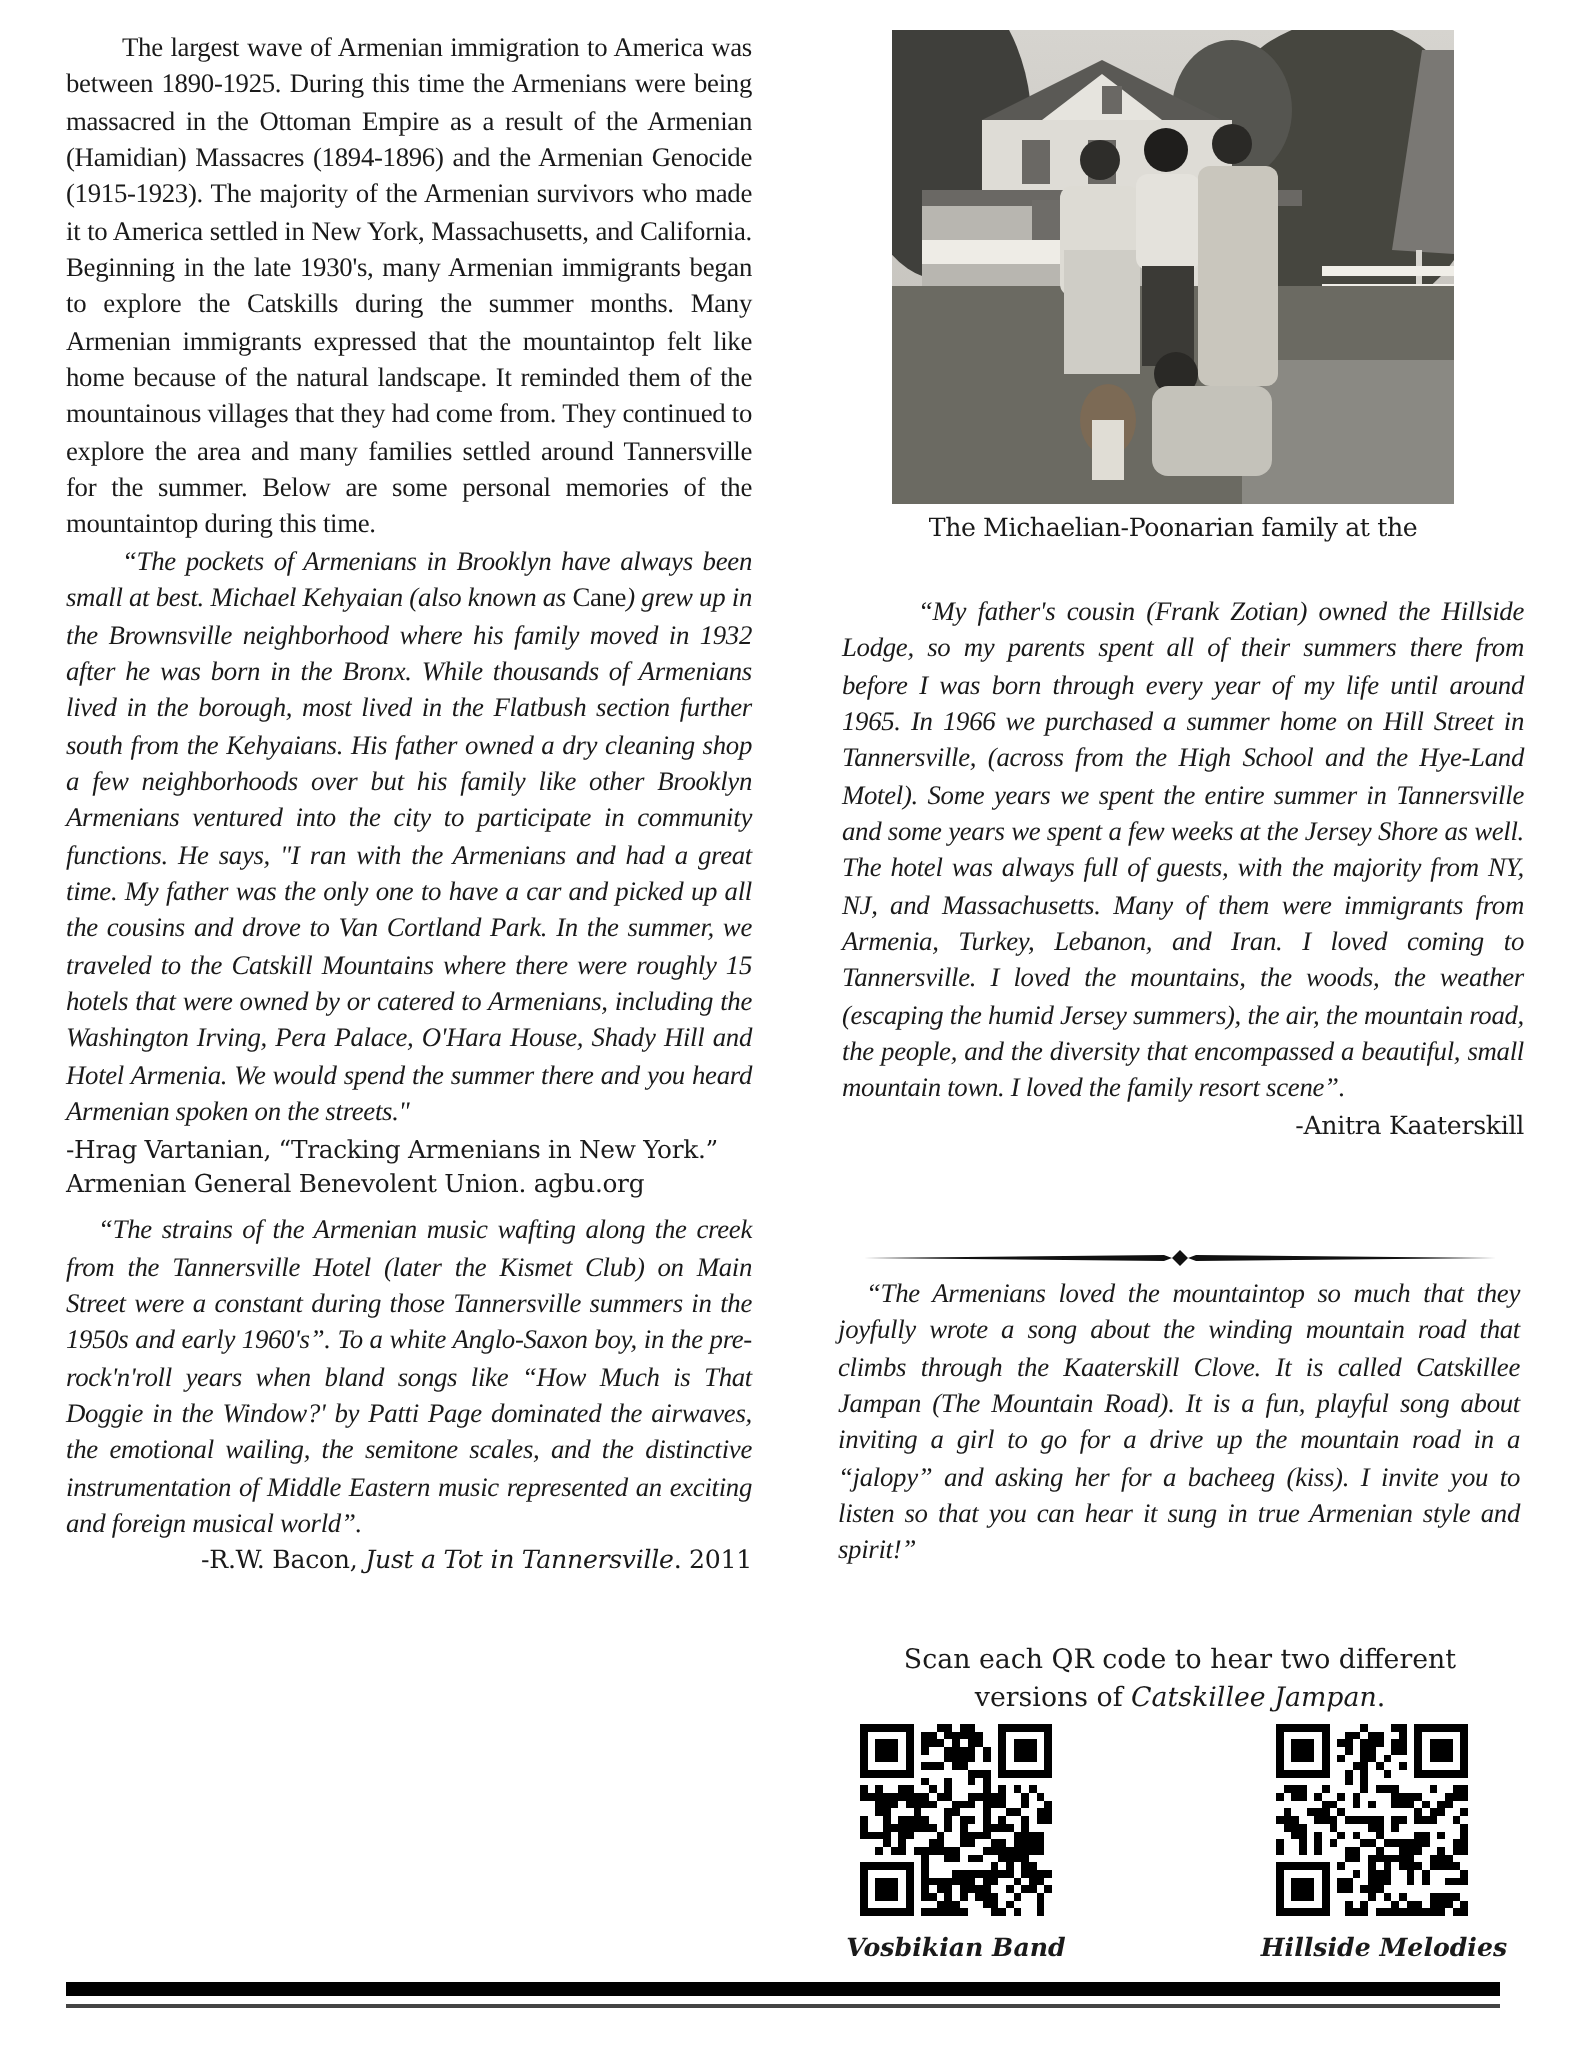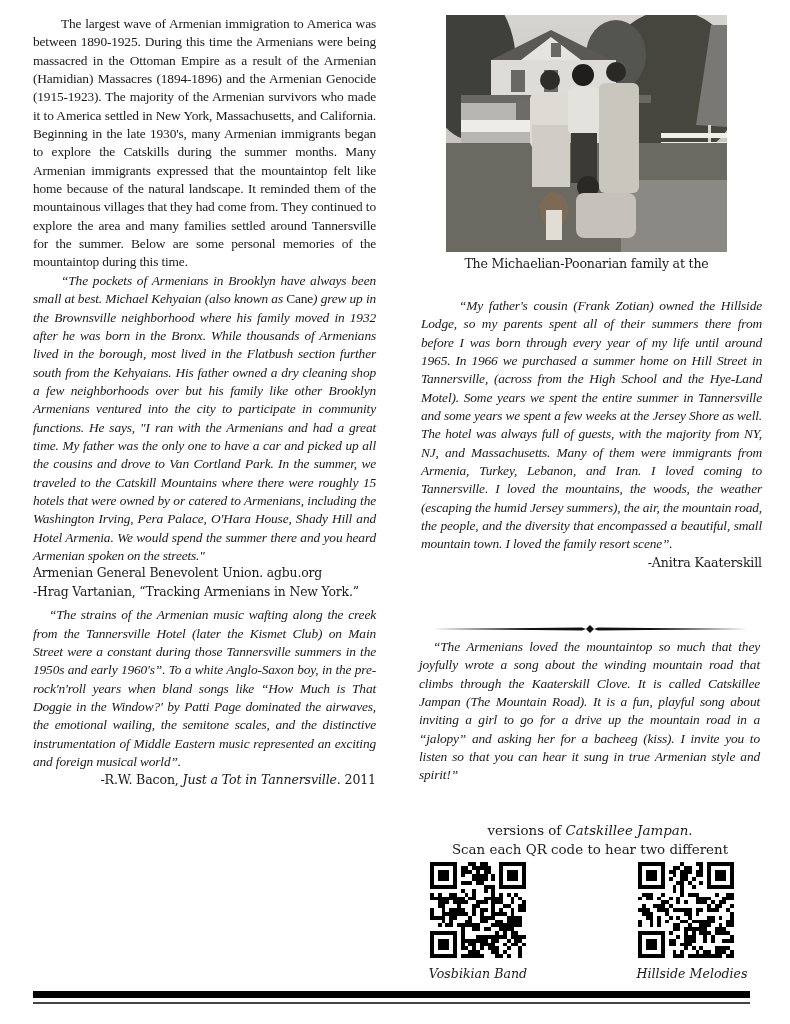--- a/index.html
+++ b/index.html
@@ -15,34 +15,34 @@
   .attr-right { text-align:right; font-size:12.6px; }
   .gap6 { margin-top:6px !important; }
   #photo { position:absolute; left:446px; top:15px; width:281px; height:237px; overflow:hidden; background:#8a8a85; }
   #caption { position:absolute; left:446px; top:255px; width:281px; text-align:center;
              font-weight:normal; font-size:12.6px; line-height:17px; letter-spacing:-0.2px; }
   #divider { position:absolute; left:432px; top:624px; width:316px; height:10px; }
   #qr-intro { position:absolute; left:420px; top:822px; width:340px; text-align:center; font-size:13.4px; line-height:18.5px; }
   .qr { position:absolute; width:96px; height:96px; }
   #qr1 { left:430px; top:862px; }
   #qr2 { left:638px; top:862px; }
-  .qr-label { position:absolute; font-weight:normal; font-style:italic; font-size:12.6px; text-align:center; width:160px; }
+  .qr-label { position:absolute; font-weight:bold; font-style:italic; font-size:12.6px; text-align:center; width:160px; }
   #qr1-label { left:398px; top:966px; }
   #qr2-label { left:612px; top:966px; }
   #rule-thick { position:absolute; left:33px; top:991px; width:717px; height:7px; background:#000; }
   #rule-thin { position:absolute; left:33px; top:1002px; width:717px; height:2px; background:#444; }
 </style>
 </head>
 <body>
 
 <div id="col-left" class="col">
   <p class="indent">The largest wave of Armenian immigration to America was between 1890-1925. During this time the Armenians were being massacred in the Ottoman Empire as a result of the Armenian (Hamidian) Massacres (1894-1896) and the Armenian Genocide (1915-1923). The majority of the Armenian survivors who made it to America settled in New York, Massachusetts, and California. Beginning in the late 1930's, many Armenian immigrants began to explore the Catskills during the summer months. Many Armenian immigrants expressed that the mountaintop felt like home because of the natural landscape. It reminded them of the mountainous villages that they had come from. They continued to explore the area and many families settled around Tannersville for the summer. Below are some personal memories of the mountaintop during this time.</p>
   <p class="indent i"><span>“The pockets of Armenians in Brooklyn have always been small at best. Michael Kehyaian (also known as </span><span style="font-style:normal">Cane</span><span>) grew up in the Brownsville neighborhood where his family moved in 1932 after he was born in the Bronx. While thousands of Armenians lived in the borough, most lived in the Flatbush section further south from the Kehyaians. His father owned a dry cleaning shop a few neighborhoods over but his family like other Brooklyn Armenians ventured into the city to participate in community functions. He says, "I ran with the Armenians and had a great time. My father was the only one to have a car and picked up all the cousins and drove to Van Cortland Park. In the summer, we traveled to the Catskill Mountains where there were roughly 15 hotels that were owned by or catered to Armenians, including the Washington Irving, Pera Palace, O'Hara House, Shady Hill and Hotel Armenia. We would spend the summer there and you heard Armenian spoken on the streets."</span></p>
+  <p class="attr" style="margin-top:2px"> -Hrag Vartanian, “Tracking Armenians in New York.”</p>
   <p class="attr">Armenian General Benevolent Union. agbu.org</p>
-  <p class="attr" style="margin-top:2px"> -Hrag Vartanian, “Tracking Armenians in New York.”</p>
   <p class="indent i gap6" style="text-indent:16px">“The strains of the Armenian music wafting along the creek from the Tannersville Hotel (later the Kismet Club) on Main Street were a constant during those Tannersville summers in the 1950s and early 1960's”. To a white Anglo-Saxon boy, in the pre-rock'n'roll years when bland songs like “How Much is That Doggie in the Window?' by Patti Page dominated the airwaves, the emotional wailing, the semitone scales, and the distinctive instrumentation of Middle Eastern music represented an exciting and foreign musical world”.</p>
   <p class="attr-right"><span>-R.W. Bacon, </span><span class="i">Just a Tot in Tannersville</span><span>. 2011</span></p>
 </div>
 
 <div id="photo">
   <svg width="281" height="237" viewBox="0 0 281 237">
     <defs>
       <linearGradient id="sky" x1="0" y1="0" x2="0" y2="1">
         <stop offset="0" stop-color="#d6d4cf"></stop>
           <stop offset="1" stop-color="#bdbab4"></stop>
@@ -106,22 +106,22 @@
   <polygon points="0,5 150,3.5 154,5 150,6.5" fill="#111"></polygon>
   <polygon points="162,5 166,3.5 316,5 166,6.5" fill="#111"></polygon>
   <polygon points="158,1 162,5 158,9 154,5" fill="#111"></polygon>
 </svg>
 
 <div class="col" style="left:419px; top:638px; width:341px;">
   <p class="indent i" style="text-indent:14px">“The Armenians loved the mountaintop so much that they joyfully wrote a song about the winding mountain road that climbs through the Kaaterskill Clove. It is called Catskillee Jampan (The Mountain Road). It is a fun, playful song about inviting a girl to go for a drive up the mountain road in a “jalopy” and asking her for a bacheeg (kiss). I invite you to listen so that you can hear it sung in true Armenian style and spirit!”</p>
 </div>
 
 <div id="qr-intro">
+  <div>Scan each QR code to hear two different</div>
   <div><span>versions of </span><span class="i">Catskillee Jampan</span><span>.</span></div>
-  <div>Scan each QR code to hear two different</div>
 </div>
 
 <svg id="qr1" class="qr" viewBox="0 0 25 25" shape-rendering="crispEdges">
     <rect x="0" y="0" width="7" height="7" fill="#000"></rect>
     <rect x="1" y="1" width="5" height="5" fill="#fff"></rect>
     <rect x="2" y="2" width="3" height="3" fill="#000"></rect>
     <rect x="18" y="0" width="7" height="7" fill="#000"></rect>
     <rect x="19" y="1" width="5" height="5" fill="#fff"></rect>
     <rect x="20" y="2" width="3" height="3" fill="#000"></rect>
     <rect x="0" y="18" width="7" height="7" fill="#000"></rect>

